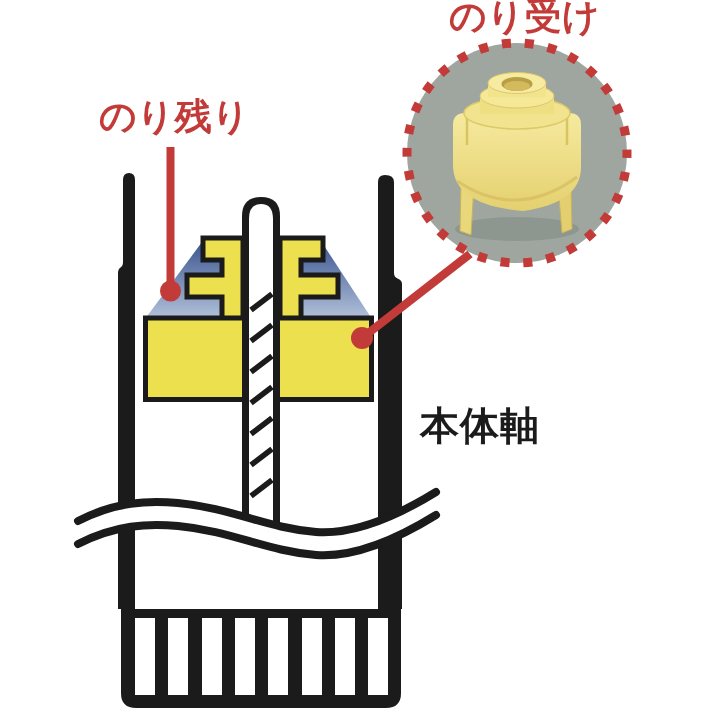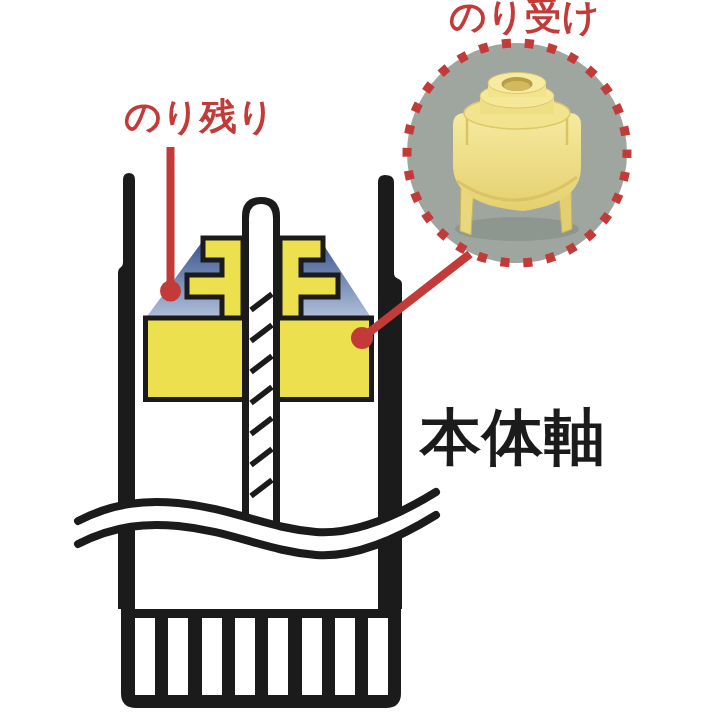--- a/index.html
+++ b/index.html
@@ -9,22 +9,22 @@
   html,body{margin:0;padding:0;background:#fff;}
   .stage{
     position:relative;width:644px;height:713px;background:#fff;overflow:hidden;
     font-family:"DejaVu Sans","Liberation Sans",sans-serif;
   }
   .diagram-svg{position:absolute;left:0;top:0;}
   .label{position:absolute;font-weight:700;line-height:1;white-space:nowrap;}
   .label-red{color:var(--red);}
   .label-black{color:var(--outline-black);}
   #label-glue-receiver{left:449px;top:-2px;font-size:37px;}
-  #label-glue-residue{left:99px;top:98px;font-size:37px;margin-left:25px;}
-  #label-body-shaft{left:420px;top:406px;font-size:61px;letter-spacing:1px;}
+  #label-glue-residue{left:99px;top:98px;font-size:37px;}
+  #label-body-shaft{left:420px;top:406px;font-size:39px;letter-spacing:1px;}
 </style>
 </head>
 <body>
 
 <div class="stage">
 
   <svg class="diagram-svg" width="713" height="713" viewBox="0 0 713 713">
     <defs>
       <linearGradient id="blueGrad" x1="0" y1="0" x2="0" y2="1">
         <stop offset="0" style="stop-color:var(--blue-dark)"></stop>

